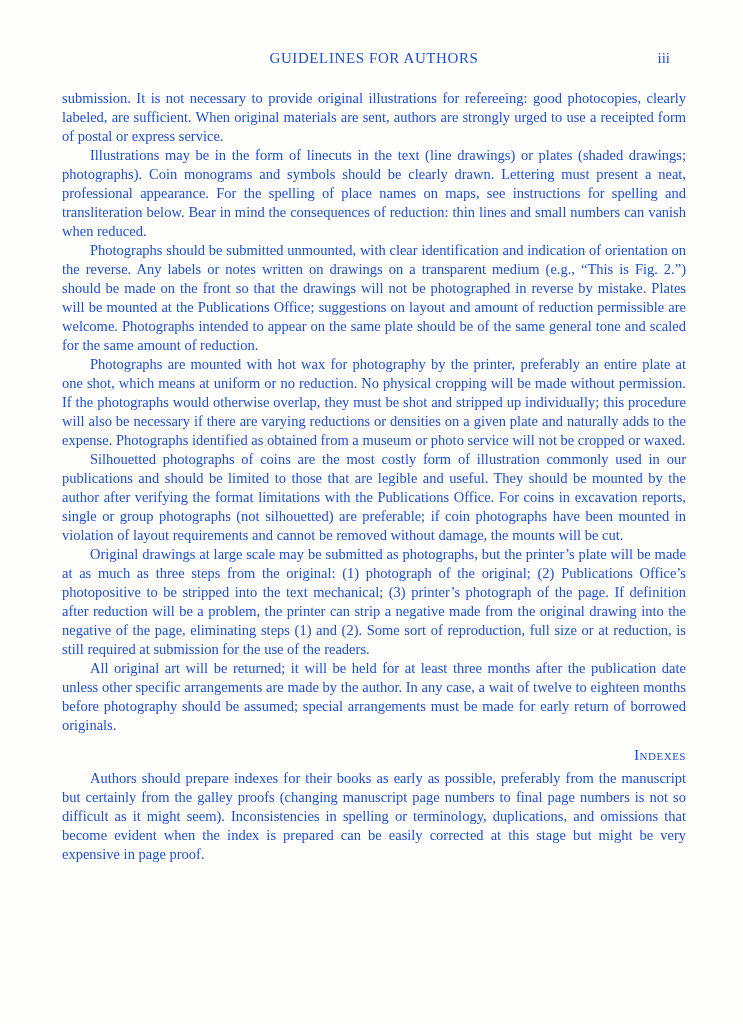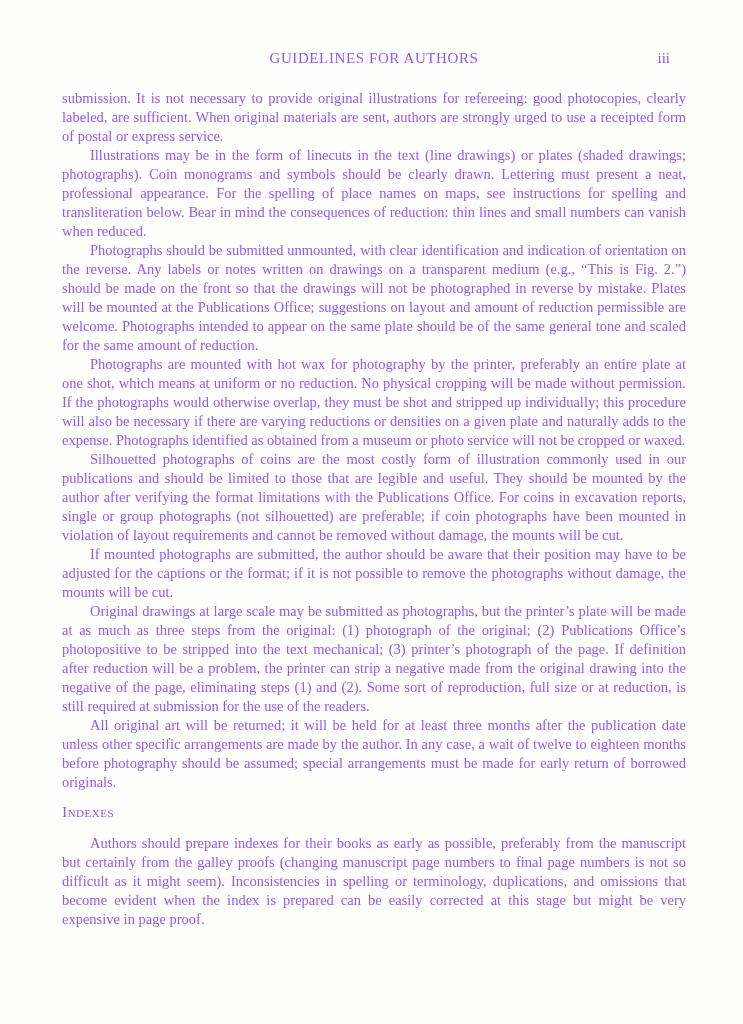--- a/index.html
+++ b/index.html
@@ -6,21 +6,21 @@
     margin: 0;
     padding: 0;
     background: #ffffff;
   }
   .page {
     position: relative;
     width: 743px;
     height: 1024px;
     background: #fefefdff;
     background: #fefefd;
-    color: #8b5cf6;
+    color: #1d4ed8;
     font-family: "Liberation Serif", serif;
     overflow: hidden;
     box-sizing: border-box;
   }
   .content {
     position: absolute;
     left: 62px;
     right: 57px;
     top: 50px;
   }
@@ -48,47 +48,46 @@
     hyphens: auto;
   }
   p.para {
     margin: 0;
     text-indent: 28px;
   }
   p.para.no-indent {
     text-indent: 0;
   }
   h2.section-heading {
-    margin: 10px 0 13px 0;
+    margin: 10px 0 5px 0;
     font-size: 15.5px;
     font-weight: normal;
     font-variant: small-caps;
     letter-spacing: 0.5px;
-    text-align: left;
+    text-align: right;
     text-indent: 0;
   }
 </style>
 </head>
 <body>
 
 <div class="page">
   <div class="content">
 
     <div class="running-head">
       <span class="head-title">GUIDELINES FOR AUTHORS</span>
       <span class="page-num">iii</span>
     </div>
 
     <div class="body-text">
       <p class="para no-indent">submission. It is not necessary to provide original illustrations for refereeing: good photocopies, clearly labeled, are sufficient. When original materials are sent, authors are strongly urged to use a receipted form of postal or express service.</p>
       <p class="para">Illustrations may be in the form of linecuts in the text (line drawings) or plates (shaded drawings; photographs). Coin monograms and symbols should be clearly drawn. Lettering must present a neat, professional appearance. For the spelling of place names on maps, see instructions for spelling and transliteration below. Bear in mind the consequences of reduction: thin lines and small numbers can vanish when reduced.</p>
       <p class="para">Photographs should be submitted unmounted, with clear identification and indication of orientation on the reverse. Any labels or notes written on drawings on a transparent medium (e.g., “This is Fig. 2.”) should be made on the front so that the drawings will not be photographed in reverse by mistake. Plates will be mounted at the Publications Office; suggestions on layout and amount of reduction permissible are welcome. Photographs intended to appear on the same plate should be of the same general tone and scaled for the same amount of reduction.</p>
       <p class="para">Photographs are mounted with hot wax for photography by the printer, preferably an entire plate at one shot, which means at uniform or no reduction. No physical cropping will be made without permission. If the photographs would otherwise overlap, they must be shot and stripped up individually; this procedure will also be necessary if there are varying reductions or densities on a given plate and naturally adds to the expense. Photographs identified as obtained from a museum or photo service will not be cropped or waxed.</p>
       <p class="para">Silhouetted photographs of coins are the most costly form of illustration commonly used in our publications and should be limited to those that are legible and useful. They should be mounted by the author after verifying the format limitations with the Publications Office. For coins in excavation reports, single or group photographs (not silhouetted) are preferable; if coin photographs have been mounted in violation of layout requirements and cannot be removed without damage, the mounts will be cut.</p>
-      <p class="para">If mounted photographs are submitted, the author should be aware that their position may have to be adjusted for the captions or the format; if it is not possible to remove the photographs without damage, the mounts will be cut.</p>
       <p class="para">Original drawings at large scale may be submitted as photographs, but the printer’s plate will be made at as much as three steps from the original: (1) photograph of the original; (2) Publications Office’s photopositive to be stripped into the text mechanical; (3) printer’s photograph of the page. If definition after reduction will be a problem, the printer can strip a negative made from the original drawing into the negative of the page, eliminating steps (1) and (2). Some sort of reproduction, full size or at reduction, is still required at submission for the use of the readers.</p>
       <p class="para">All original art will be returned; it will be held for at least three months after the publication date unless other specific arrangements are made by the author. In any case, a wait of twelve to eighteen months before photography should be assumed; special arrangements must be made for early return of borrowed originals.</p>
 
       <h2 class="section-heading">Indexes</h2>
 
       <p class="para">Authors should prepare indexes for their books as early as possible, preferably from the manuscript but certainly from the galley proofs (changing manuscript page numbers to final page numbers is not so difficult as it might seem). Inconsistencies in spelling or terminology, duplications, and omissions that become evident when the index is prepared can be easily corrected at this stage but might be very expensive in page proof.</p>
     </div>
 
   </div>
 </div>

